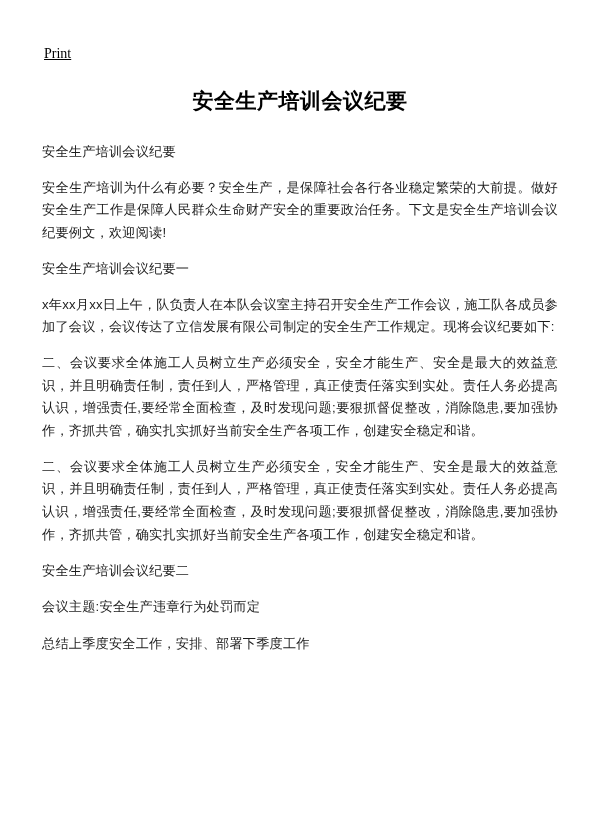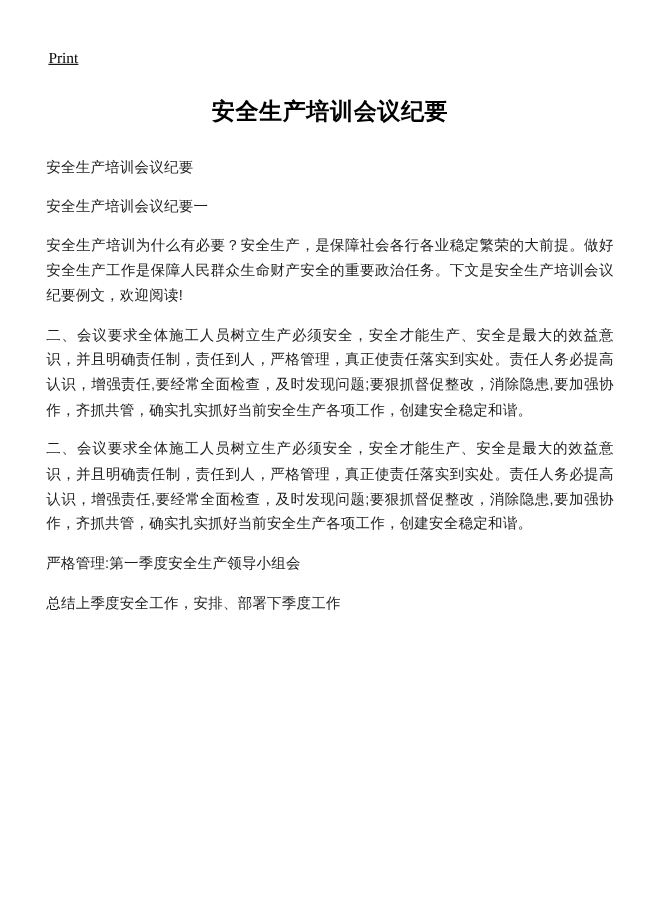--- a/index.html
+++ b/index.html
@@ -54,20 +54,22 @@
 </head>
 <body>
 
 <div class="page">
 
   <a class="print-link" href="#">Print</a>
 
   <h1 class="doc-title">安全生产培训会议纪要</h1>
 
   <p class="para">安全生产培训会议纪要</p>
+  <p class="para">安全生产培训为什么有必要？安全生产，是保障社会各行各业稳定繁荣的大前提。做好安全生产工作是保障人民群众生命财产安全的重要政治任务。下文是安全生产培训会议纪要例文，欢迎阅读!</p>
   <p class="para">安全生产培训会议纪要一</p>
-  <p class="para">安全生产培训为什么有必要？安全生产，是保障社会各行各业稳定繁荣的大前提。做好安全生产工作是保障人民群众生命财产安全的重要政治任务。下文是安全生产培训会议纪要例文，欢迎阅读!</p>
+  <p class="para">x年xx月xx日上午，队负责人在本队会议室主持召开安全生产工作会议，施工队各成员参加了会议，会议传达了立信发展有限公司制定的安全生产工作规定。现将会议纪要如下:</p>
   <p class="para">二、会议要求全体施工人员树立生产必须安全，安全才能生产、安全是最大的效益意识，并且明确责任制，责任到人，严格管理，真正使责任落实到实处。责任人务必提高认识，增强责任,要经常全面检查，及时发现问题;要狠抓督促整改，消除隐患,要加强协作，齐抓共管，确实扎实抓好当前安全生产各项工作，创建安全稳定和谐。</p>
   <p class="para">二、会议要求全体施工人员树立生产必须安全，安全才能生产、安全是最大的效益意识，并且明确责任制，责任到人，严格管理，真正使责任落实到实处。责任人务必提高认识，增强责任,要经常全面检查，及时发现问题;要狠抓督促整改，消除隐患,要加强协作，齐抓共管，确实扎实抓好当前安全生产各项工作，创建安全稳定和谐。</p>
-  <p class="para short">严格管理:第一季度安全生产领导小组会</p>
+  <p class="para short">安全生产培训会议纪要二</p>
+  <p class="para short">会议主题:安全生产违章行为处罚而定</p>
   <p class="para short">总结上季度安全工作，安排、部署下季度工作</p>
 
 </div>
 
 </body></html>

